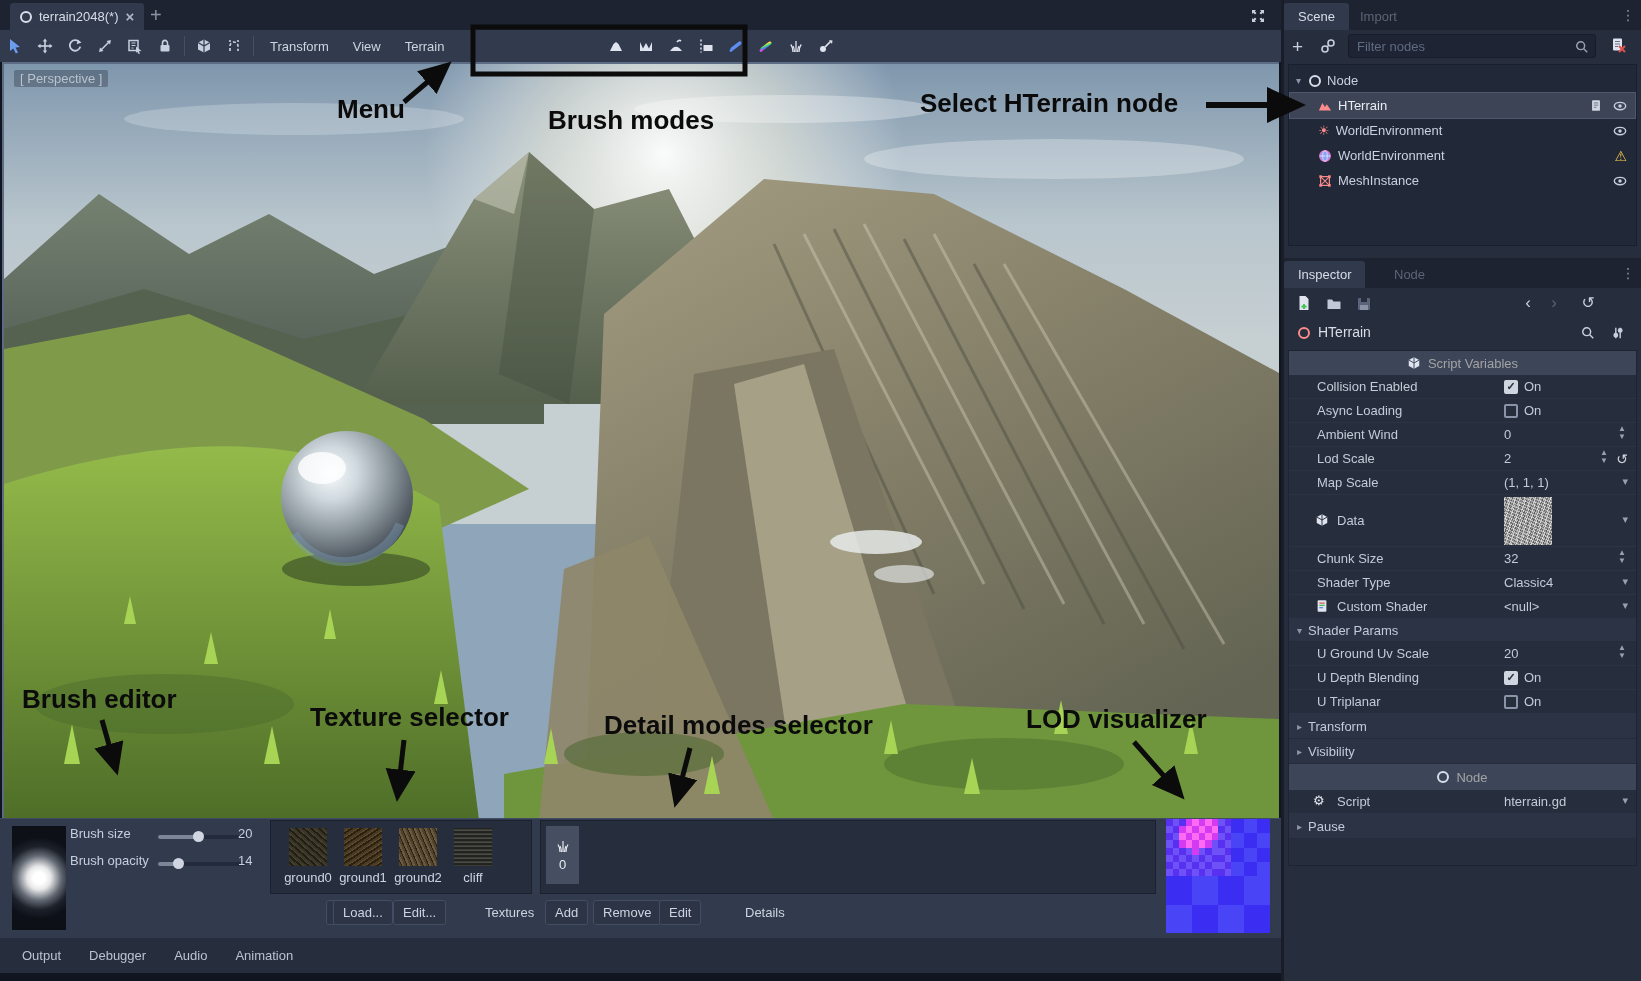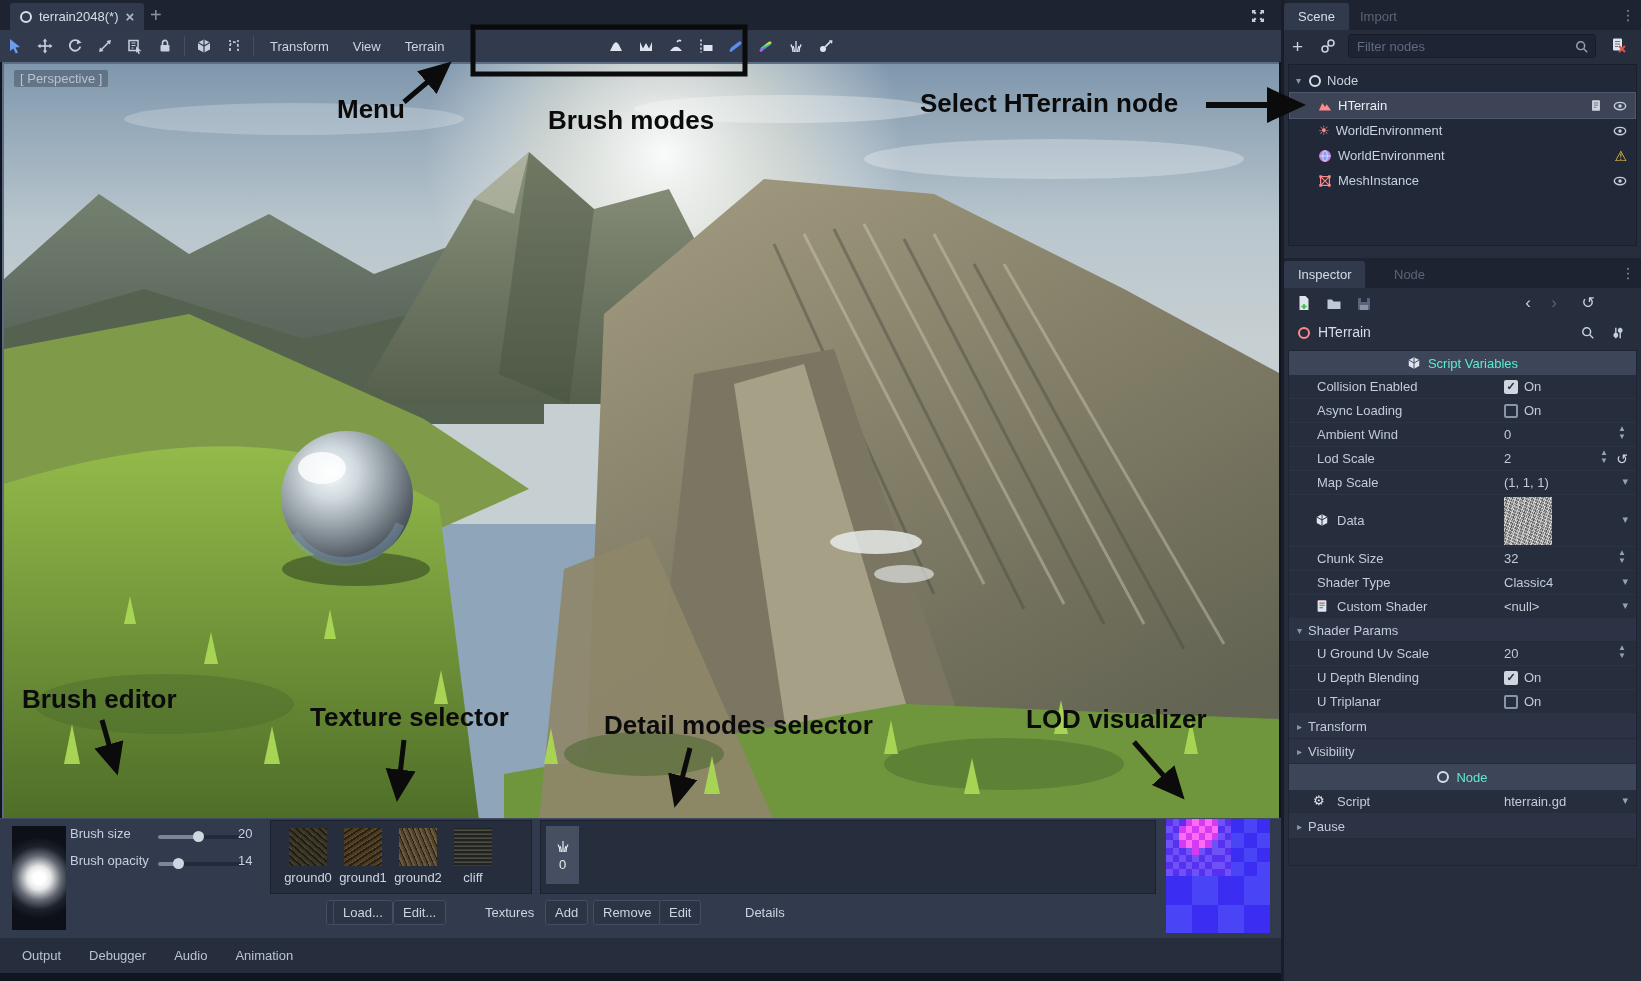--- a/index.html
+++ b/index.html
@@ -64,21 +64,21 @@
   .iobjrow{position:absolute;left:0;width:357px;height:28px;}
   #propbox{position:absolute;left:4px;top:350px;width:349px;height:516px;background:#262d3c;border:1px solid #1e2433;box-sizing:border-box;}
   .prow{position:relative;height:24px;border-bottom:1px solid #2b3345;box-sizing:border-box;}
   .prow .plabel{position:absolute;left:28px;top:4px;color:#c3cbd9;font-size:13px;white-space:nowrap;}
   .prow .pval{position:absolute;left:215px;top:4px;color:#c3cbd9;font-size:13px;display:flex;align-items:center;gap:6px;}
   .spin{position:absolute;right:10px;top:2px;display:flex;flex-direction:column;line-height:8px;color:#97a1b4;font-size:8px;text-align:center;}
   .combo{position:absolute;right:8px;top:4px;color:#97a1b4;font-size:11px;}
   .cb{display:inline-block;width:14px;height:14px;border-radius:2px;box-sizing:border-box;text-align:center;line-height:13px;}
   .cb.checked{background:#cfd6e0;color:#2a3140;font-size:11px;font-weight:bold;}
   .cb.un{border:2px solid #8a94a8;background:transparent;}
-  .phead{position:relative;height:24px;background:#3d4659;display:flex;align-items:center;justify-content:center;gap:7px;color:#5eead4;font-size:13px;}
+  .phead{position:relative;height:24px;background:#3d4659;display:flex;align-items:center;justify-content:center;gap:7px;color:#a3a3a3;font-size:13px;}
   .psub{position:relative;height:22px;background:#2b3344;display:flex;align-items:center;gap:6px;color:#c3cbd9;font-size:13px;padding-left:8px;border-bottom:1px solid #242c3c;}
   .datathumb{position:absolute;left:215px;top:2px;width:48px;height:48px;
      background:repeating-linear-gradient(23deg, rgba(255,255,255,.45) 0 1px, transparent 1px 3px),
                 repeating-linear-gradient(-67deg, rgba(0,0,0,.35) 0 1px, transparent 1px 2px),
                 repeating-linear-gradient(101deg, #cacaca 0 2px, #8f8f8f 2px 4px, #ababab 4px 5px);}
   .ic16{width:16px;height:16px;display:block;}
   .ic14{width:14px;height:14px;display:block;}
 </style>
 </head>
 <body>

